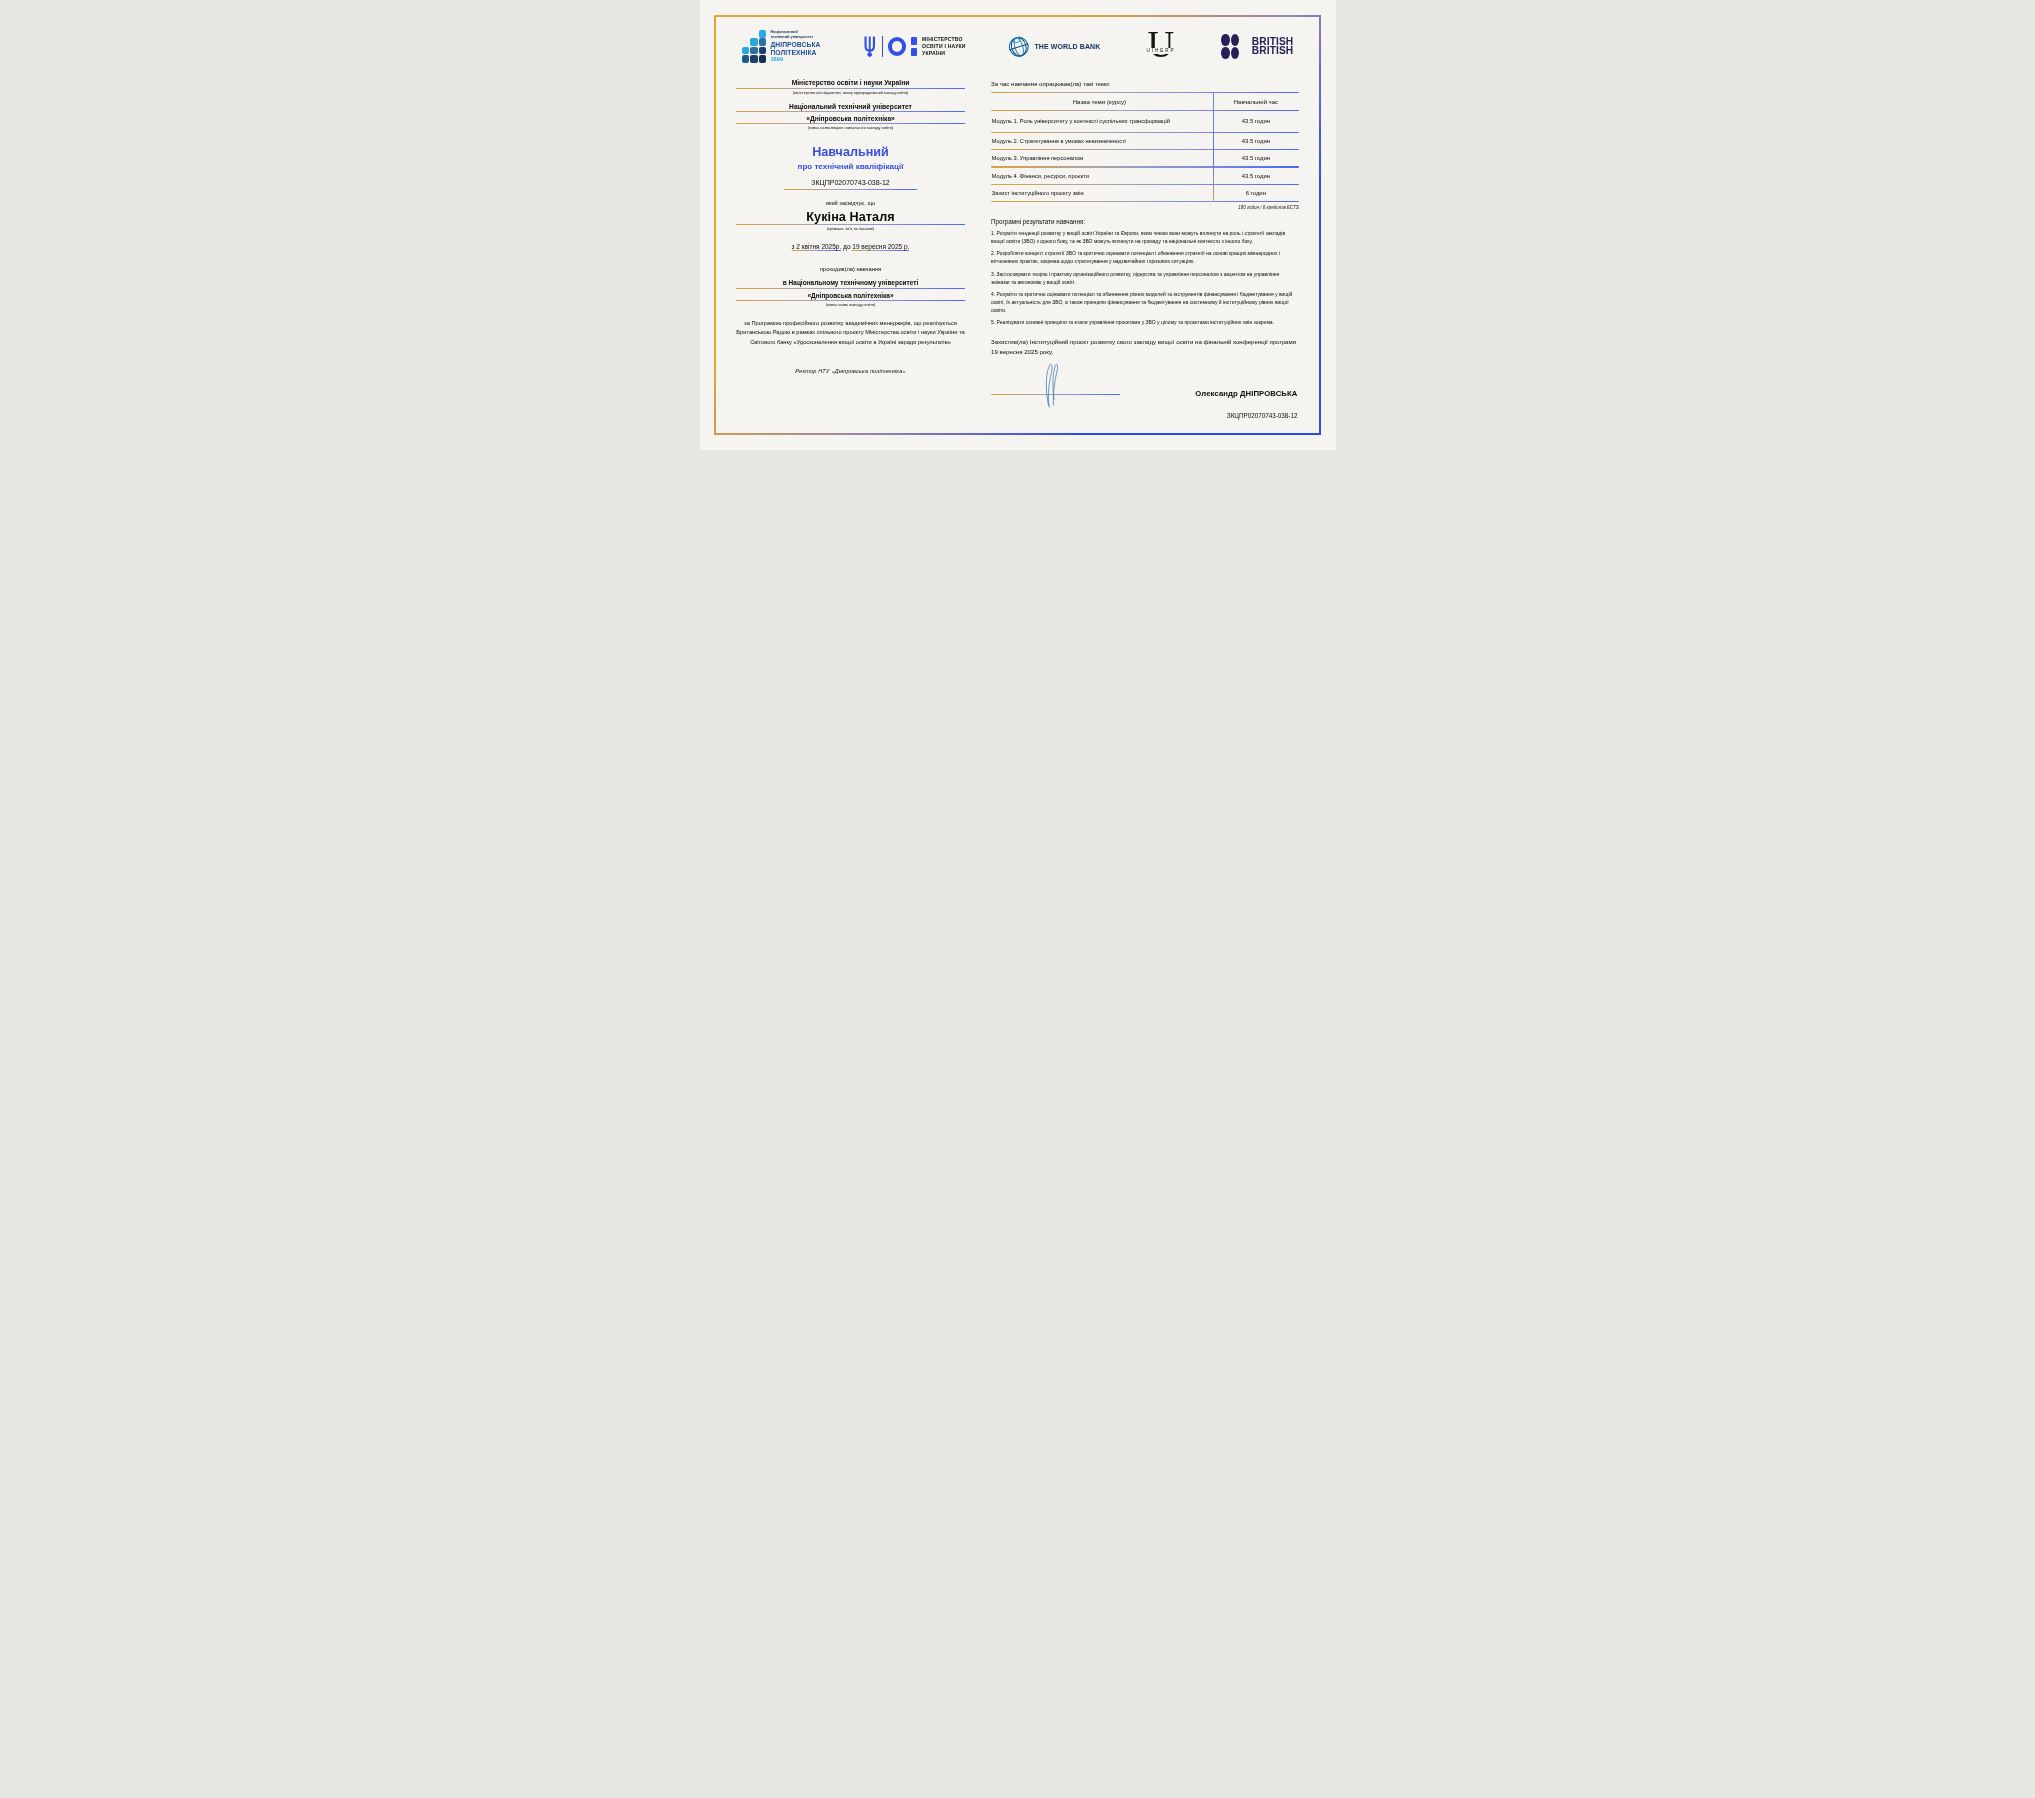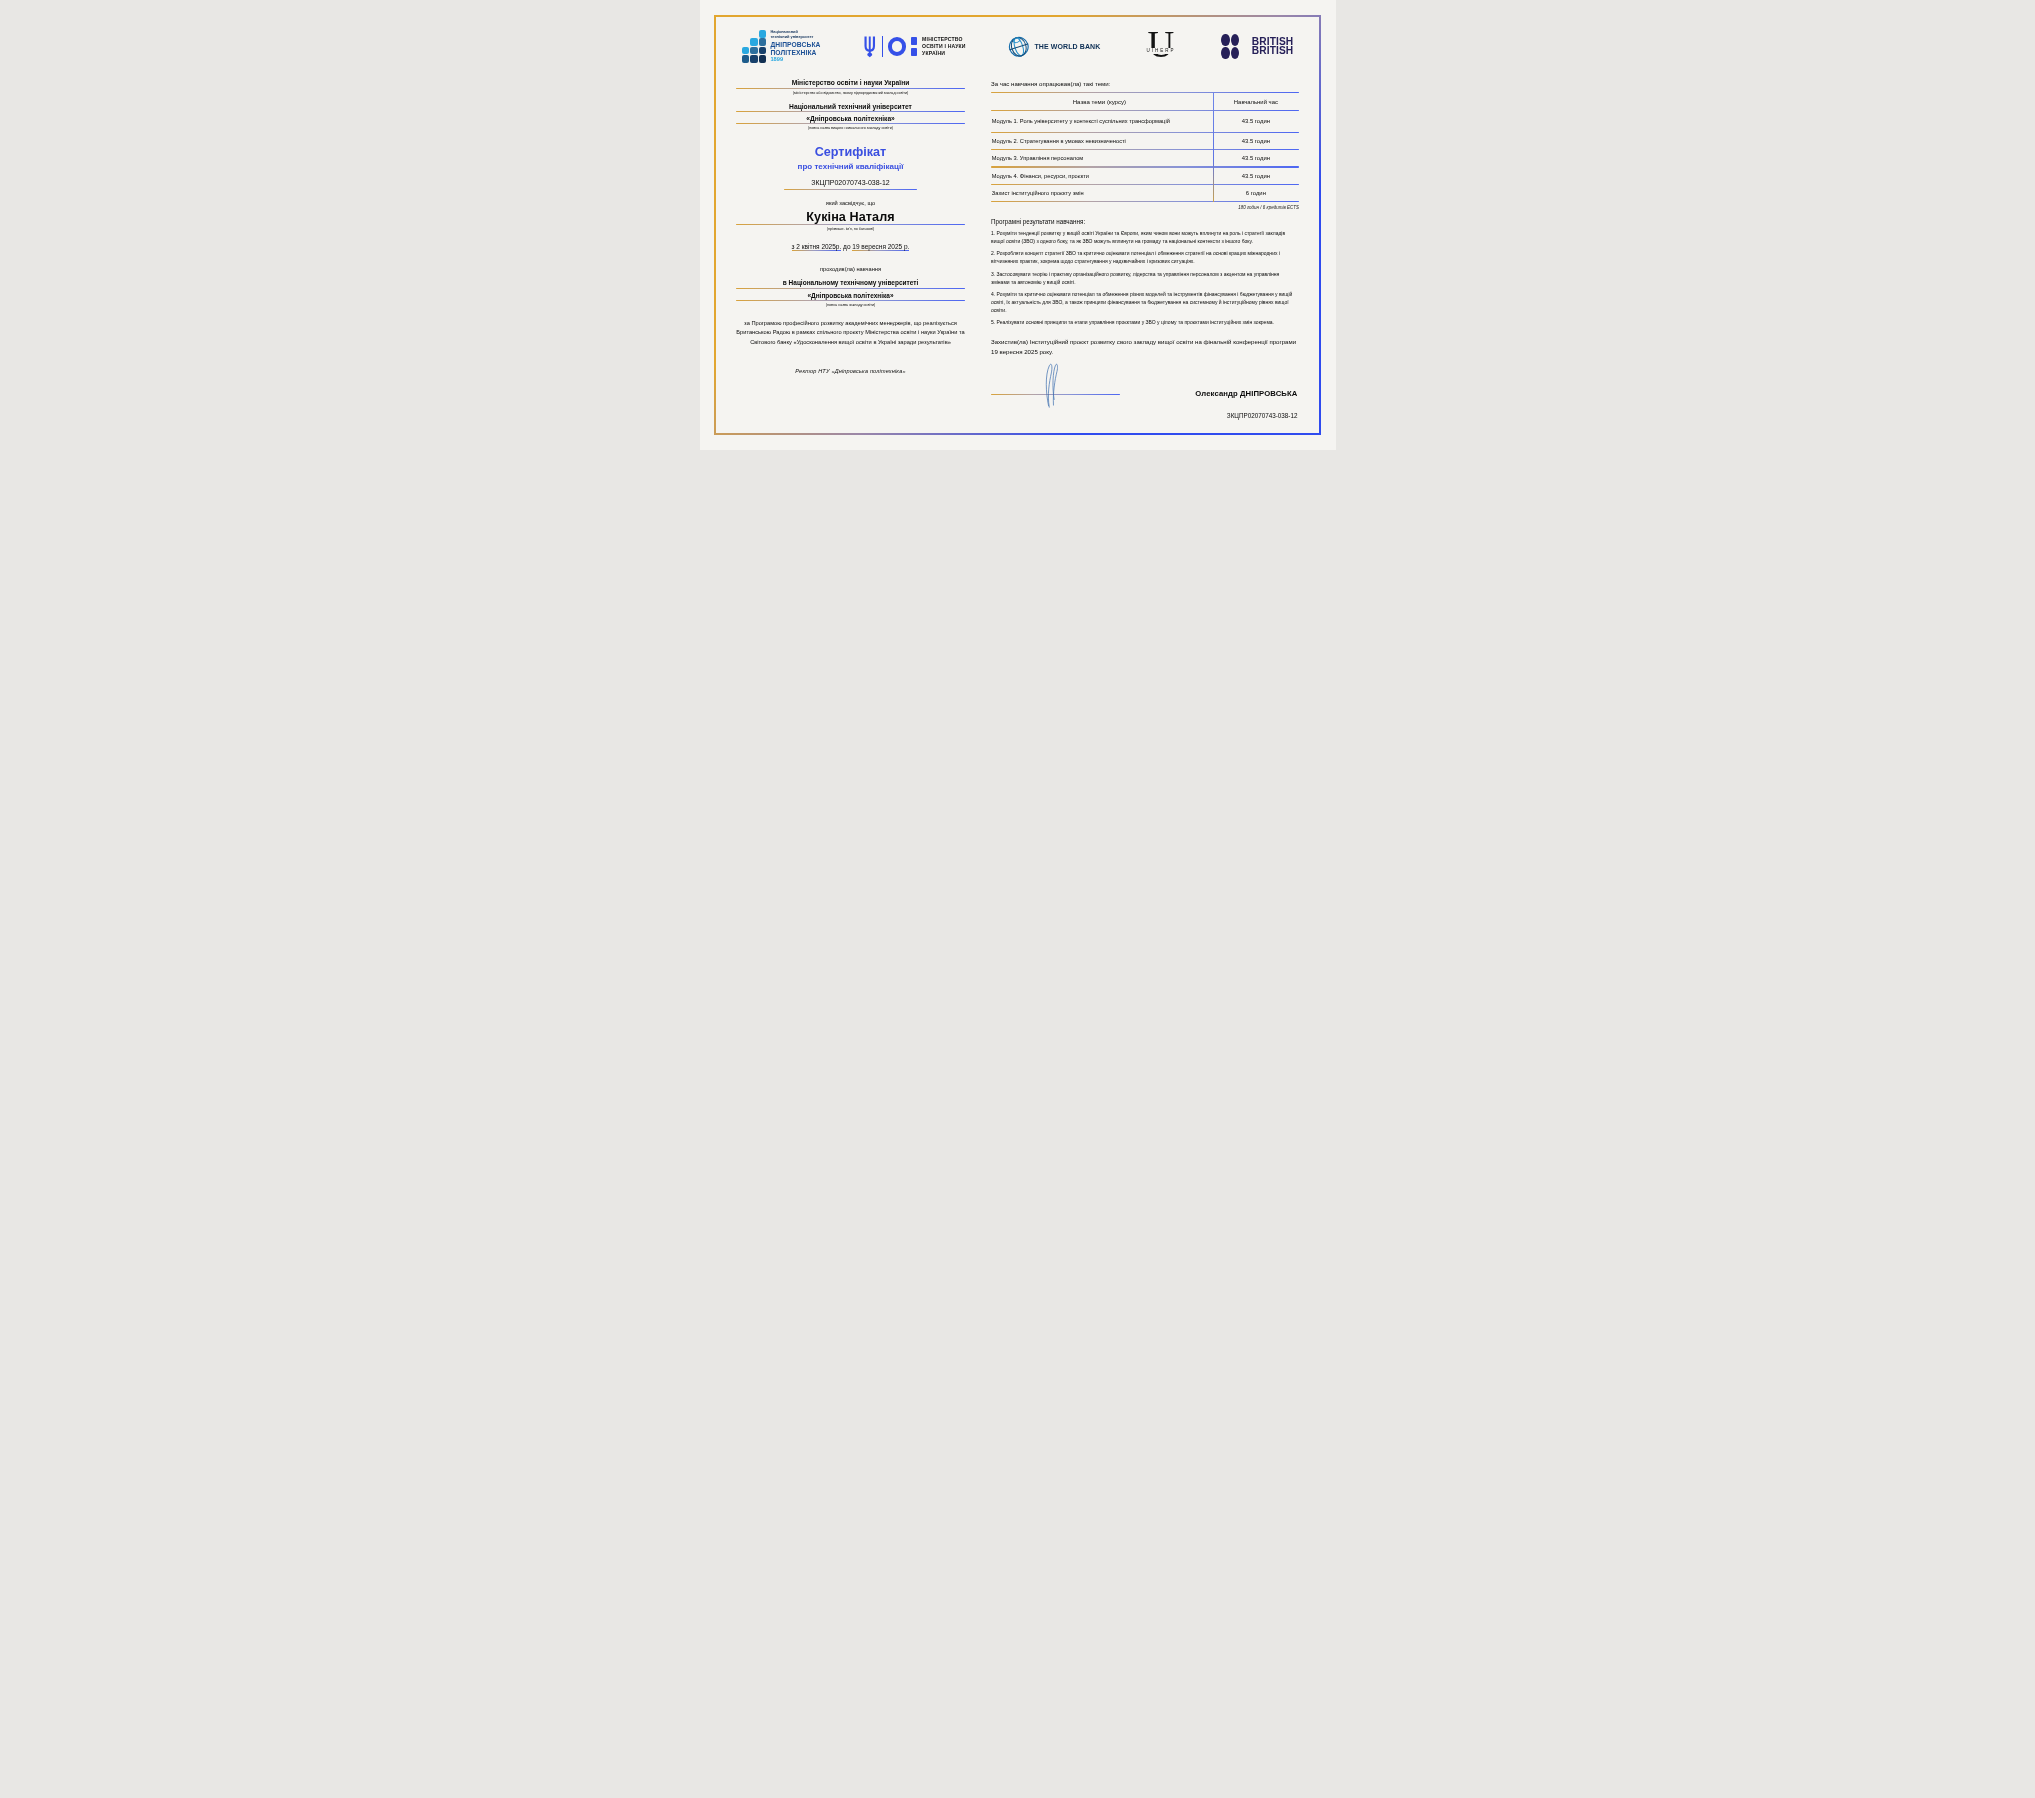--- a/index.html
+++ b/index.html
@@ -189,21 +189,21 @@
         <div class="h-main">Міністерство освіти і науки України</div>
         <div class="gline" style="margin-top:1.6px;"></div>
         <div class="sub">(міністерство або відомство, якому підпорядкований заклад освіти)</div>
 
         <div class="h-main" style="margin-top:8.1px;">Національний технічний університет</div>
         <div class="gline" style="margin-top:1.2px;"></div>
         <div class="h-main" style="margin-top:2.4px;">«Дніпровська політехніка»</div>
         <div class="gline" style="margin-top:1.2px;"></div>
         <div class="sub">(повна назва вищого навчального закладу освіти)</div>
 
-        <div class="cert-title">Сертифікат</div>
+        <div class="cert-title">Навчальний</div>
         <div class="cert-sub">про технічний кваліфікації</div>
 
         <div class="cert-num">ЗКЦПР02070743-038-12</div>
         <div class="gline" style="width:58%;margin:2.4px auto 0;"></div>
 
         <div class="certifies">який засвідчує, що</div>
 
         <div class="holder">Кукіна Наталя</div>
         <div class="gline" style="margin-top:0.8px;"></div>
         <div class="sub">(прізвише. ім'я, по батькові)</div>

